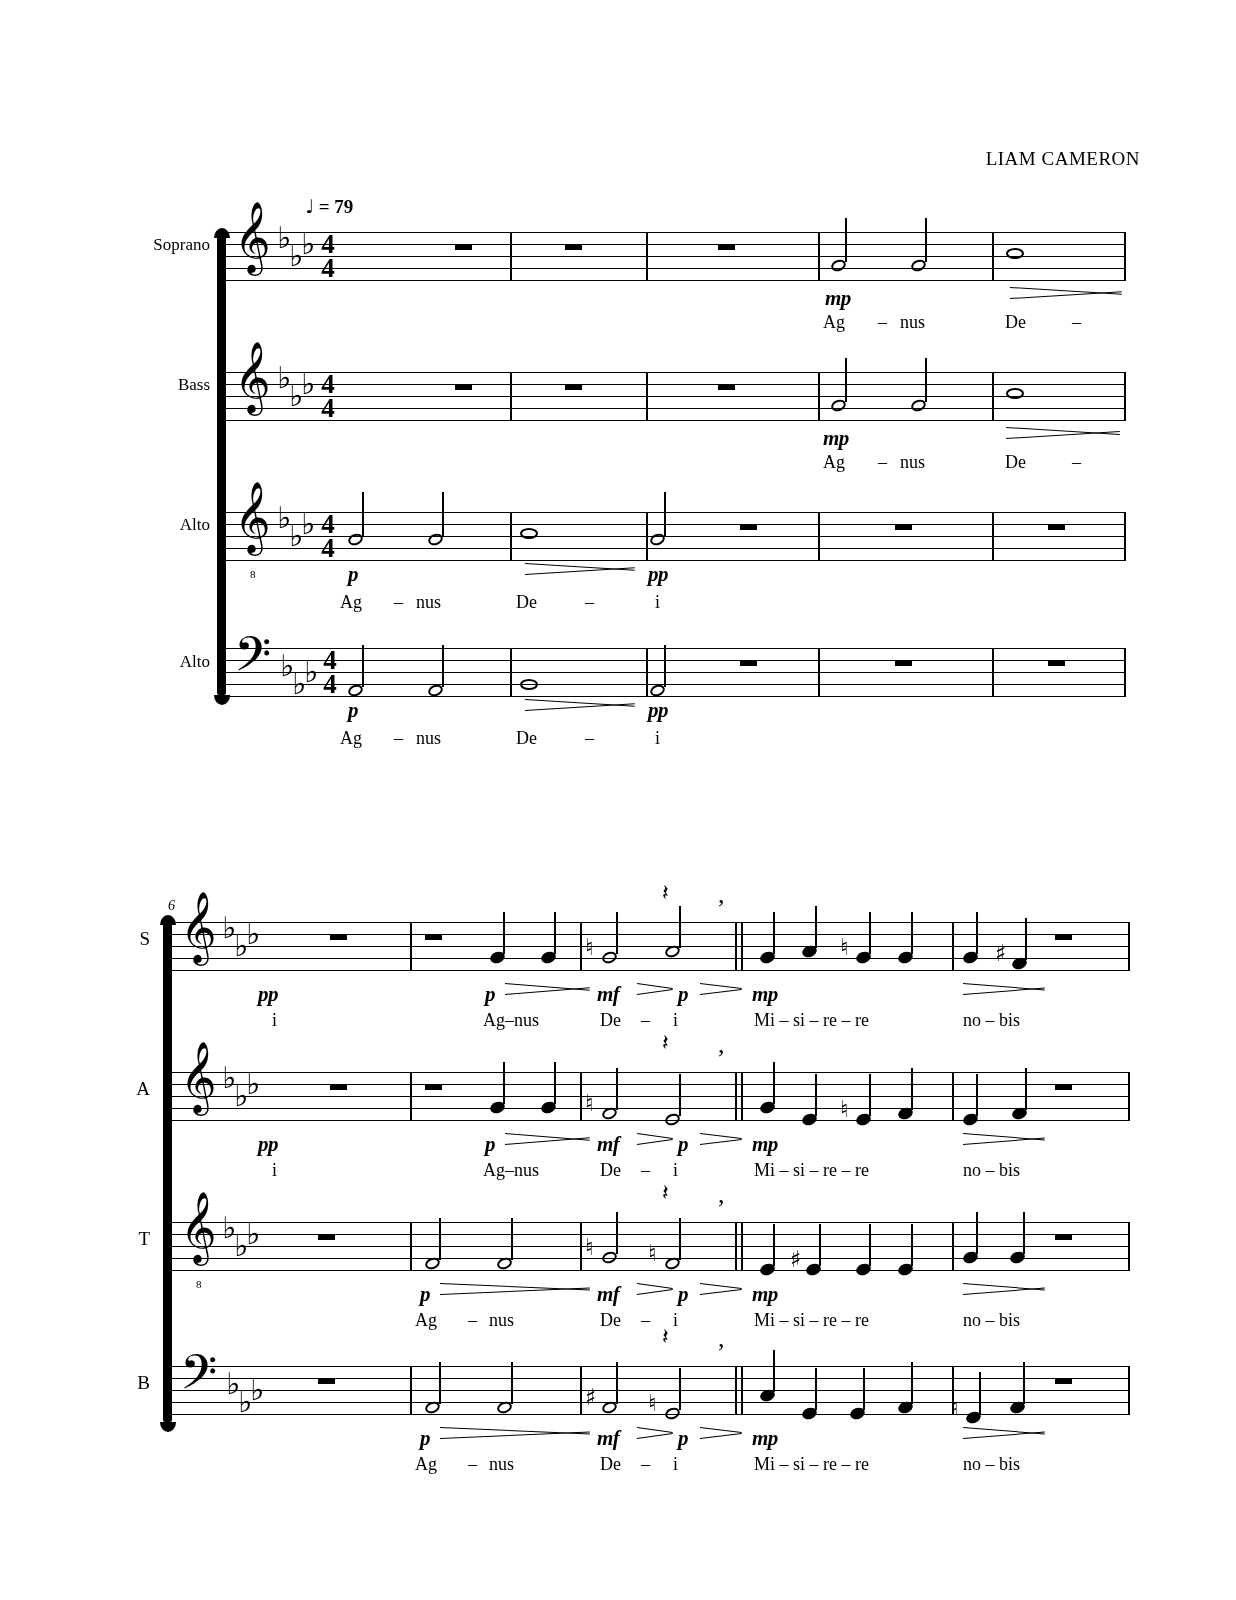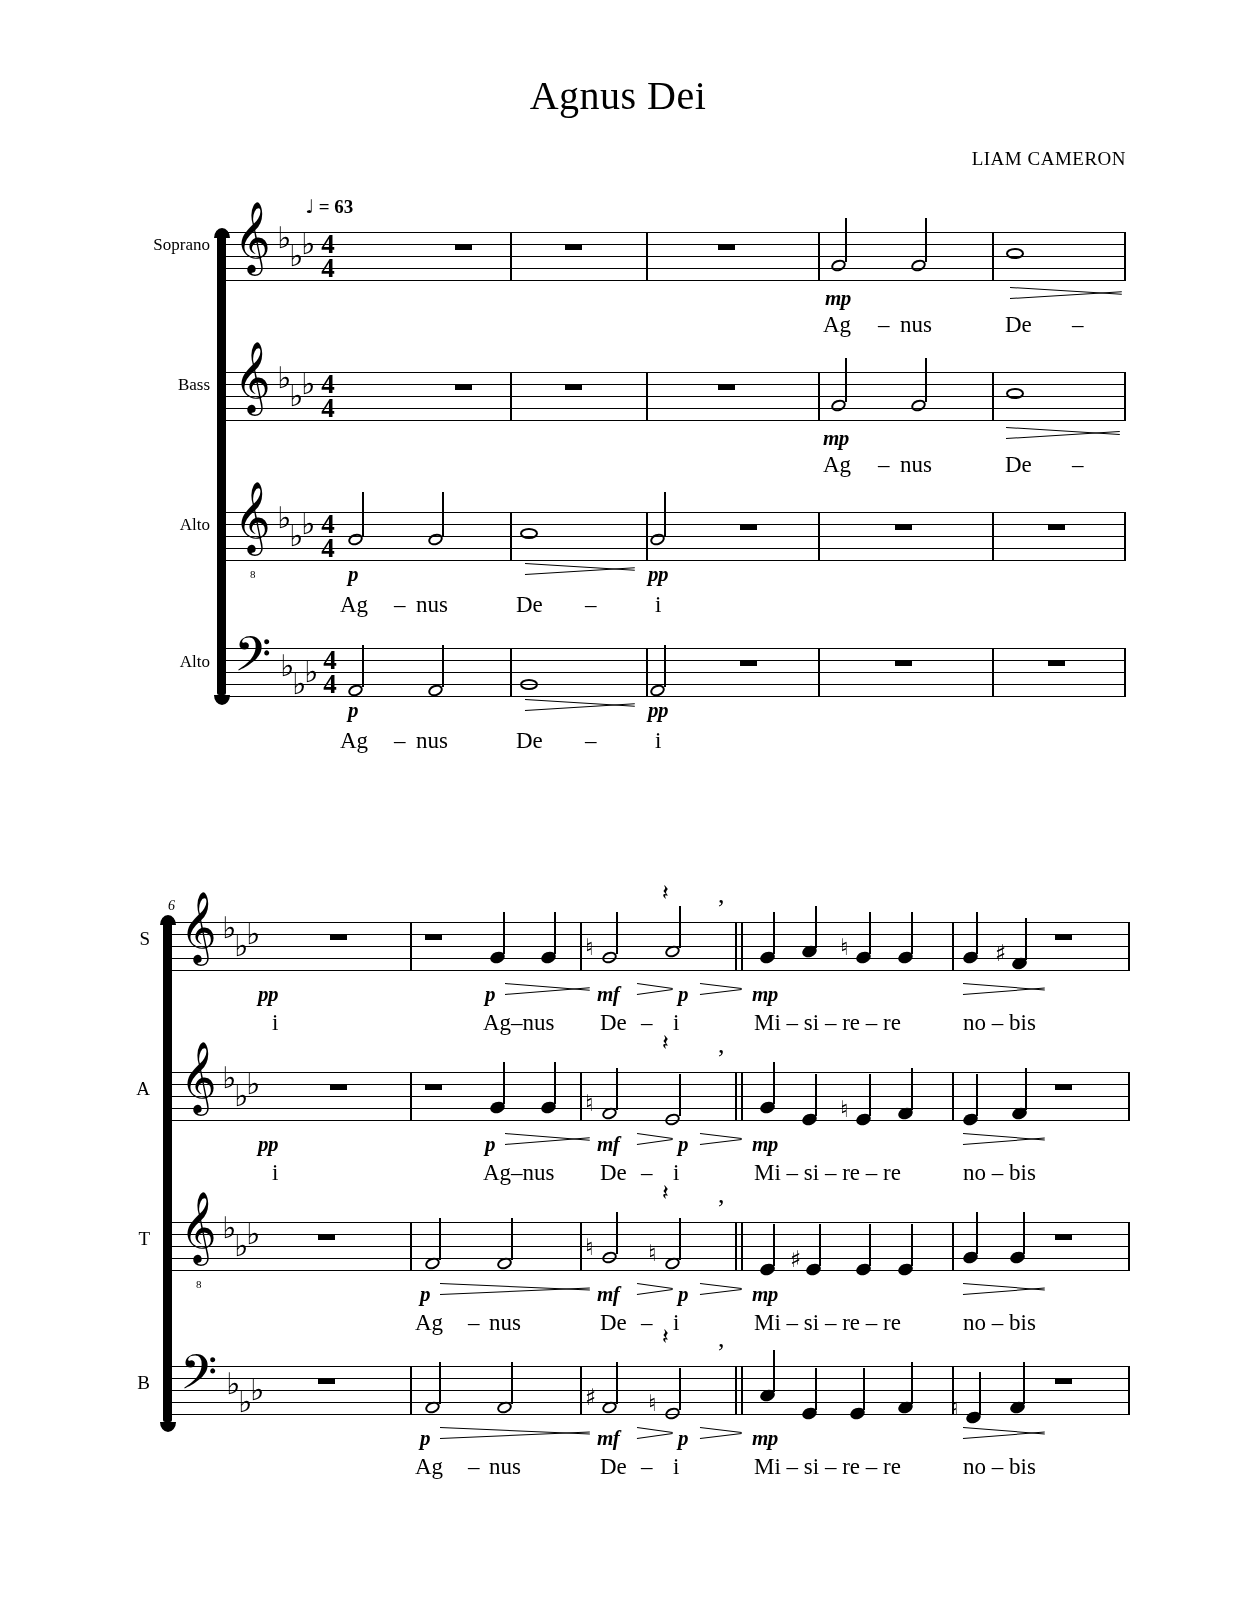--- a/index.html
+++ b/index.html
@@ -28,21 +28,21 @@
     left: 0;
     width: 1236px;
     text-align: center;
     font-size: 40px;
     font-family: "Liberation Serif", serif;
     letter-spacing: 0.5px;
   }
   .composer {
     position: absolute;
     top: 148px;
-    right: 110px;
+    right: 96px;
     font-size: 19px;
     font-family: "Liberation Serif", serif;
     letter-spacing: 0.5px;
   }
 
   
   .system {
     position: absolute;
   }
   #system-1 { top: 190px; left: 0; width: 1236px; height: 580px; }
@@ -186,21 +186,21 @@
     display: block;
     height: 1.4px;
     background: #000;
     transform-origin: left center;
   }
 
   
   .lyric {
     position: absolute;
     font-family: "Liberation Serif", serif;
-    font-size: 23px;
+    font-size: 18px;
     white-space: nowrap;
   }
 
   
   .tempo {
     position: absolute;
     font-family: "Liberation Serif", serif;
     font-weight: bold;
     font-size: 19px;
     white-space: nowrap;
@@ -231,28 +231,27 @@
     font-family: "Liberation Serif", serif;
     font-size: 26px;
     line-height: 1;
   }
 </style>
 </head>
 <body>
 
 <div class="page">
 
-  <div class="score-title">Agnus Dei</div>
   <div class="composer">LIAM CAMERON</div>
 
   <div class="system" id="system-1">
 
     <div class="tempo" style="left:305px; top:5px;">
       <span class="qn">♩</span>
-      <span>= 63</span>
+      <span>= 79</span>
     </div>
 
     <div class="brace" style="left:217px; top:45px; height:460px;"></div>
     <div class="brace-tip" style="left:214px; top:38px;"></div>
     <div class="brace-tip" style="left:214px; top:505px; transform:rotate(180deg);"></div>
 
     <div class="part-name" style="left:100px; top:45px; width:110px;">Soprano</div>
     <div class="staff" style="left:226px; top:42px; width:900px;">
       <div class="ln"></div>
         <div class="ln"></div>

